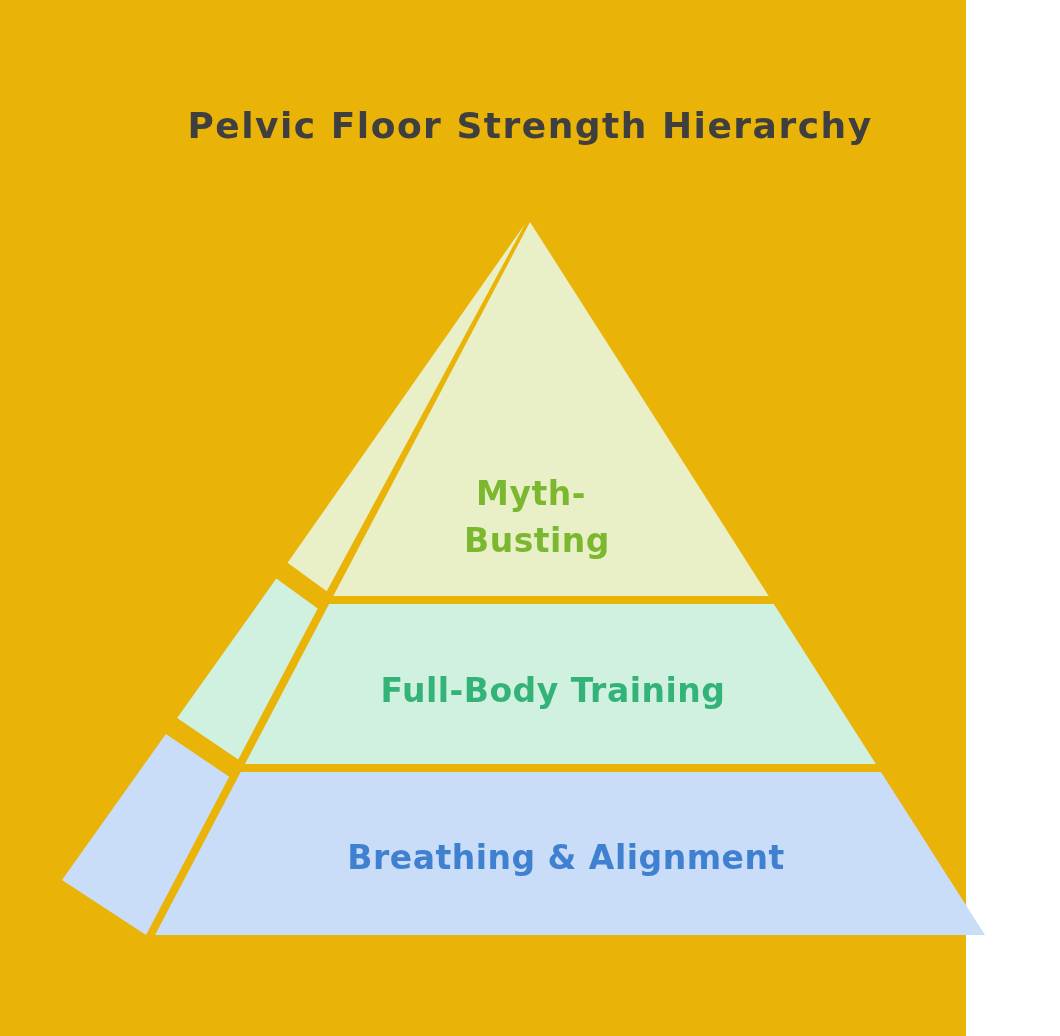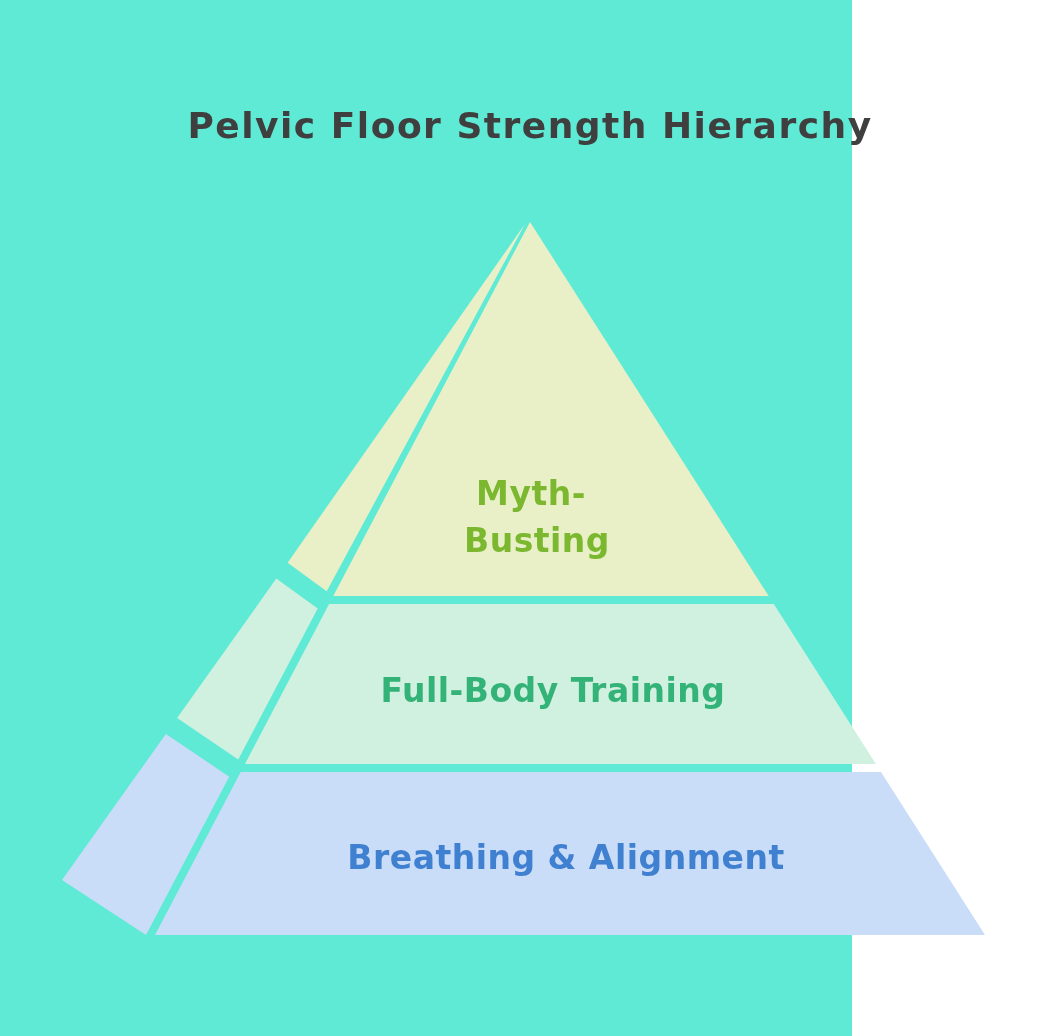--- a/index.html
+++ b/index.html
@@ -6,23 +6,23 @@
     margin: 0;
     padding: 0;
     background: #ffffff;
     width: 1060px;
     height: 1036px;
     overflow: hidden;
     font-family: "DejaVu Sans", sans-serif;
   }
   .stage {
     position: relative;
-    width: 852px;
+    width: 966px;
     height: 1036px;
-    background: #5eead4;
+    background: #eab308;
   }
   svg {
     display: block;
   }
   .diagram-title-text {
     font-family: "DejaVu Sans", sans-serif;
     font-weight: bold;
     font-size: 36px;
     letter-spacing: 1.5px;
   }

